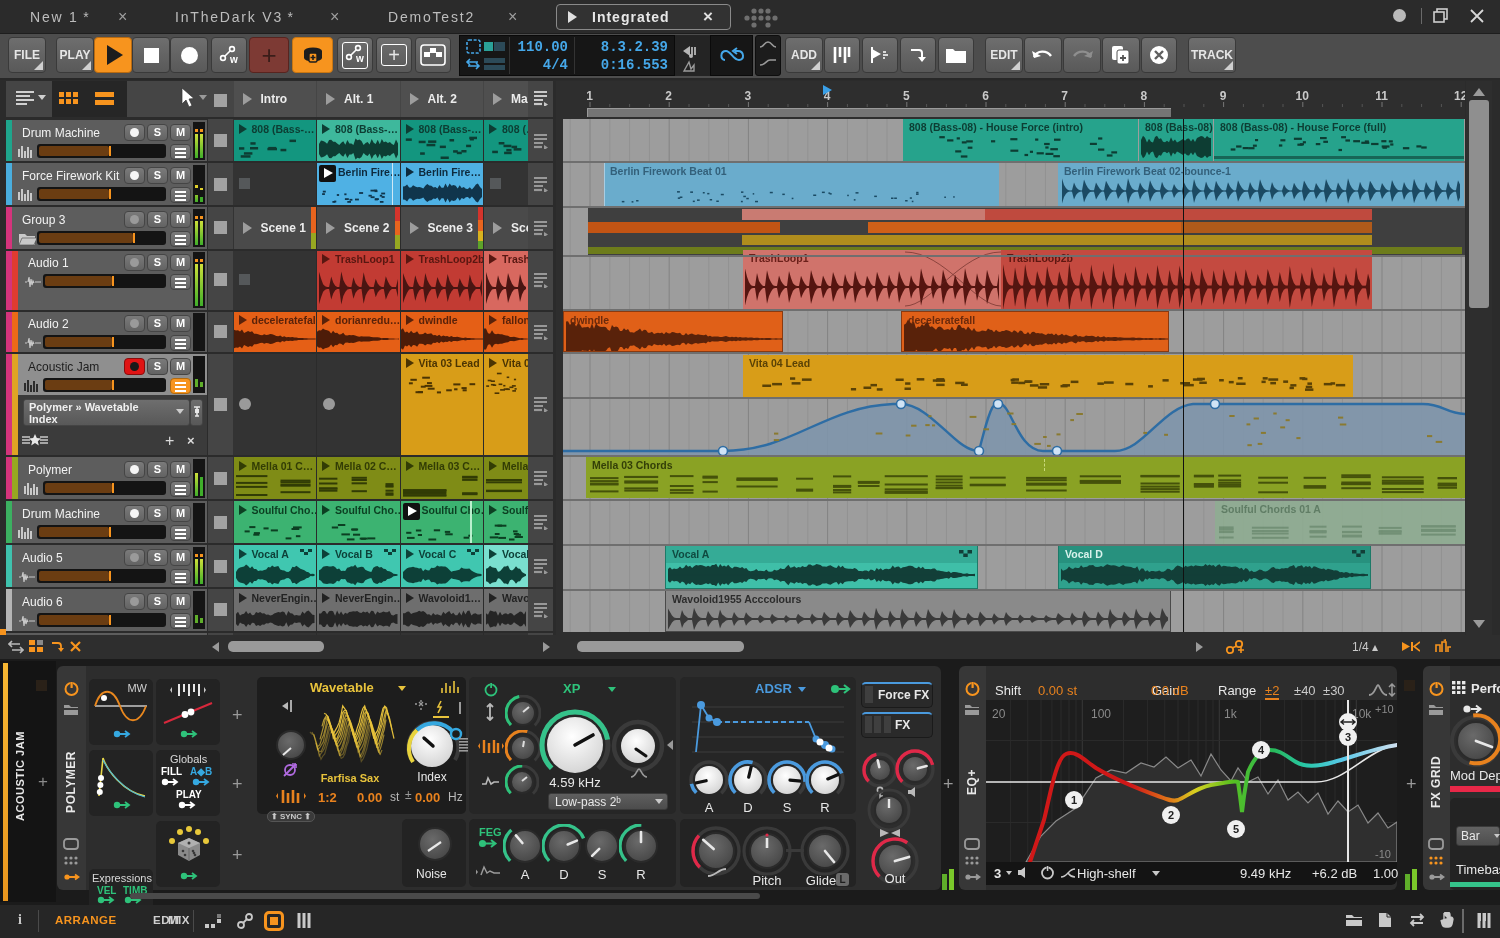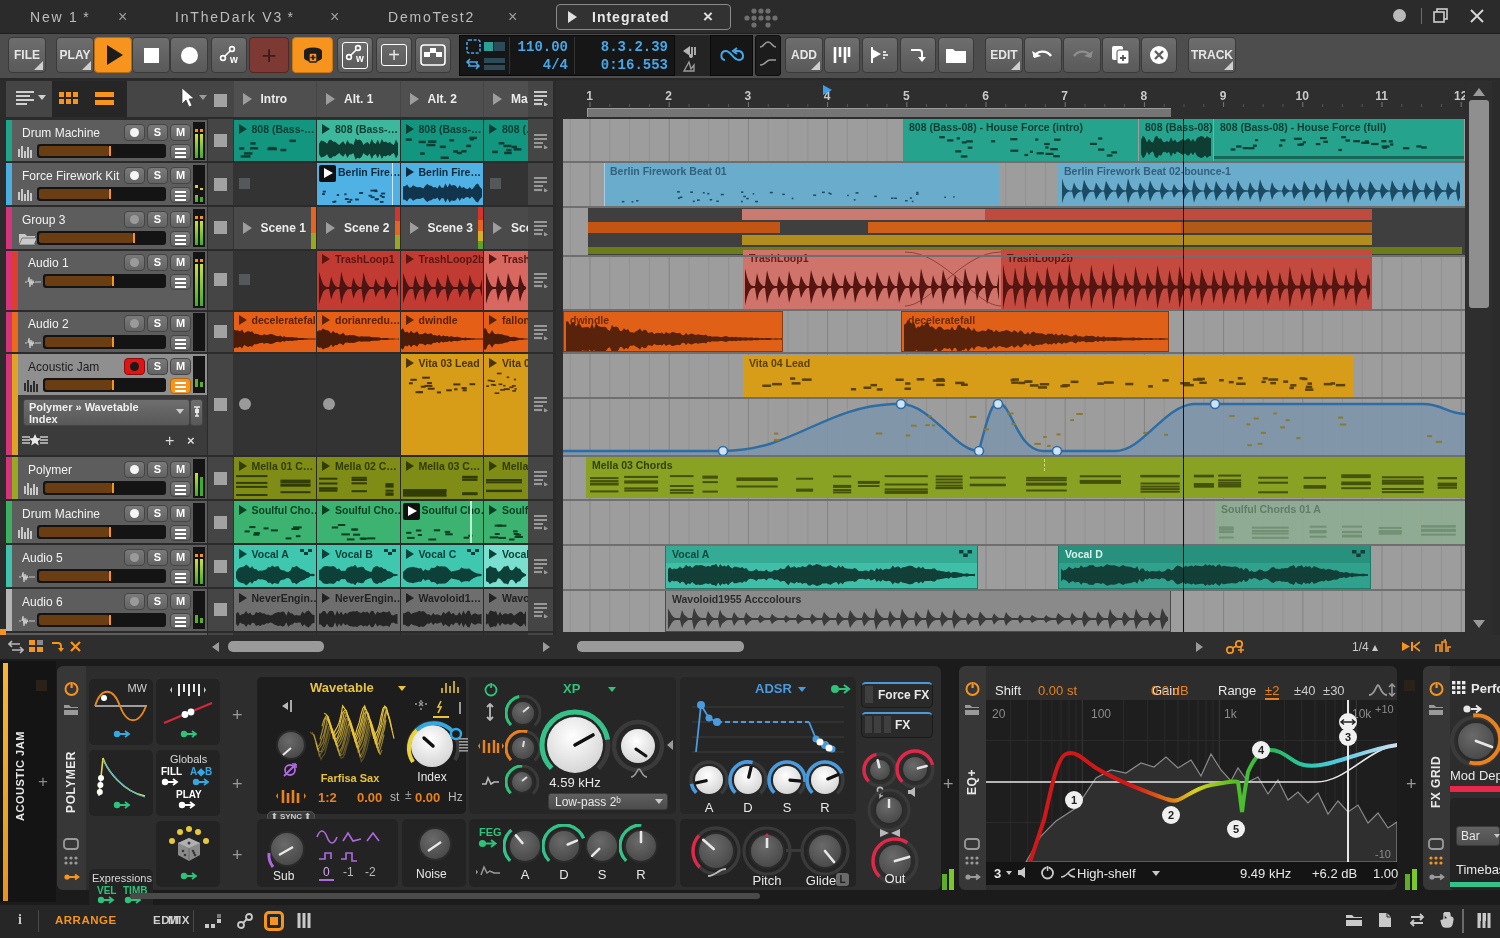--- a/index.html
+++ b/index.html
@@ -1780,41 +1780,20 @@
       </g>
     </svg>
 <div class="abs" style="left:318px;top:790px;color:#e8821e;font-size:13px;font-weight:bold;">1:2</div>
 <div class="abs" style="left:357px;top:790px;color:#e8821e;font-size:13px;font-weight:bold;">0.00</div>
 <div class="abs" style="left:390px;top:790px;color:#b9b9b9;font-size:12px;">st</div>
 <div class="abs" style="left:405px;top:788px;color:#9a9a9a;font-size:12px;">±</div>
 <div class="abs" style="left:415px;top:790px;color:#e8821e;font-size:13px;font-weight:bold;">0.00</div>
 <div class="abs" style="left:448px;top:790px;color:#b9b9b9;font-size:12px;">Hz</div>
 
 <div class="abs" style="left:267px;top:811px;width:48px;height:11px;background:#3a3a3a;border-radius:5px;border:1px solid #555;color:#c9c9c9;font-size:8px;font-weight:bold;text-align:center;line-height:10px;">⬆ SYNC ⬆</div>
-<div class="cell" style="left:257px;top:819px;width:141px;height:68px;">
-<div class="knob" style="left:12px;top:12px;width:36px;height:36px;"></div>
-<svg class="abs" style="left:6px;top:6px;" width="48" height="48">
-        <path d="M10 42 A20 20 0 0 1 6 28" fill="none" stroke="#b06ae0" stroke-width="3"></path>
-      </svg>
-<svg class="abs" style="left:20px;top:24px;" width="20" height="14">
-        <path d="M2 12 L16 4" stroke="#e8e8e8" stroke-width="2.2"></path>
-      </svg>
-<div class="abs" style="left:16px;top:50px;color:#e8e8e8;font-size:12px;">Sub</div>
-<svg class="abs" style="left:58px;top:8px;" width="76" height="36">
-<g stroke="#b06ae0" stroke-width="1.6" fill="none">
-          <path d="M2 10 C5 2 9 2 12 10 C15 18 19 18 22 10"></path>
-          <path d="M28 14 L33 6 L38 14 L46 12"></path>
-          <path d="M52 14 L58 6 L64 14"></path>
-          <path d="M4 32 h6 v-6 h6 v6 M26 32 h5 v-6 h6 v8 h5"></path>
-        </g>
-      </svg>
-<div class="abs" style="left:62px;top:46px;color:#d5a8f0;font-size:12px;border-bottom:2px solid #b06ae0;padding:0 4px;">0</div>
-<div class="abs" style="left:86px;top:46px;color:#b9b9b9;font-size:12px;">-1</div>
-<div class="abs" style="left:108px;top:46px;color:#b9b9b9;font-size:12px;">-2</div>
-    </div>
 <div class="cell" style="left:402px;top:819px;width:64px;height:68px;">
 <div class="knob" style="left:16px;top:8px;width:34px;height:34px;"></div>
 <svg class="abs" style="left:24px;top:18px;" width="20" height="16">
         <path d="M2 14 L15 5" stroke="#e8e8e8" stroke-width="2.2"></path>
       </svg>
 <div class="abs" style="left:14px;top:48px;color:#e8e8e8;font-size:12px;">Noise</div>
     </div>
 <div class="cell" style="left:469px;top:677px;width:207px;height:137px;background:#262626;"></div>
 
 <svg class="abs" style="left:483px;top:681px;" width="16" height="16">

